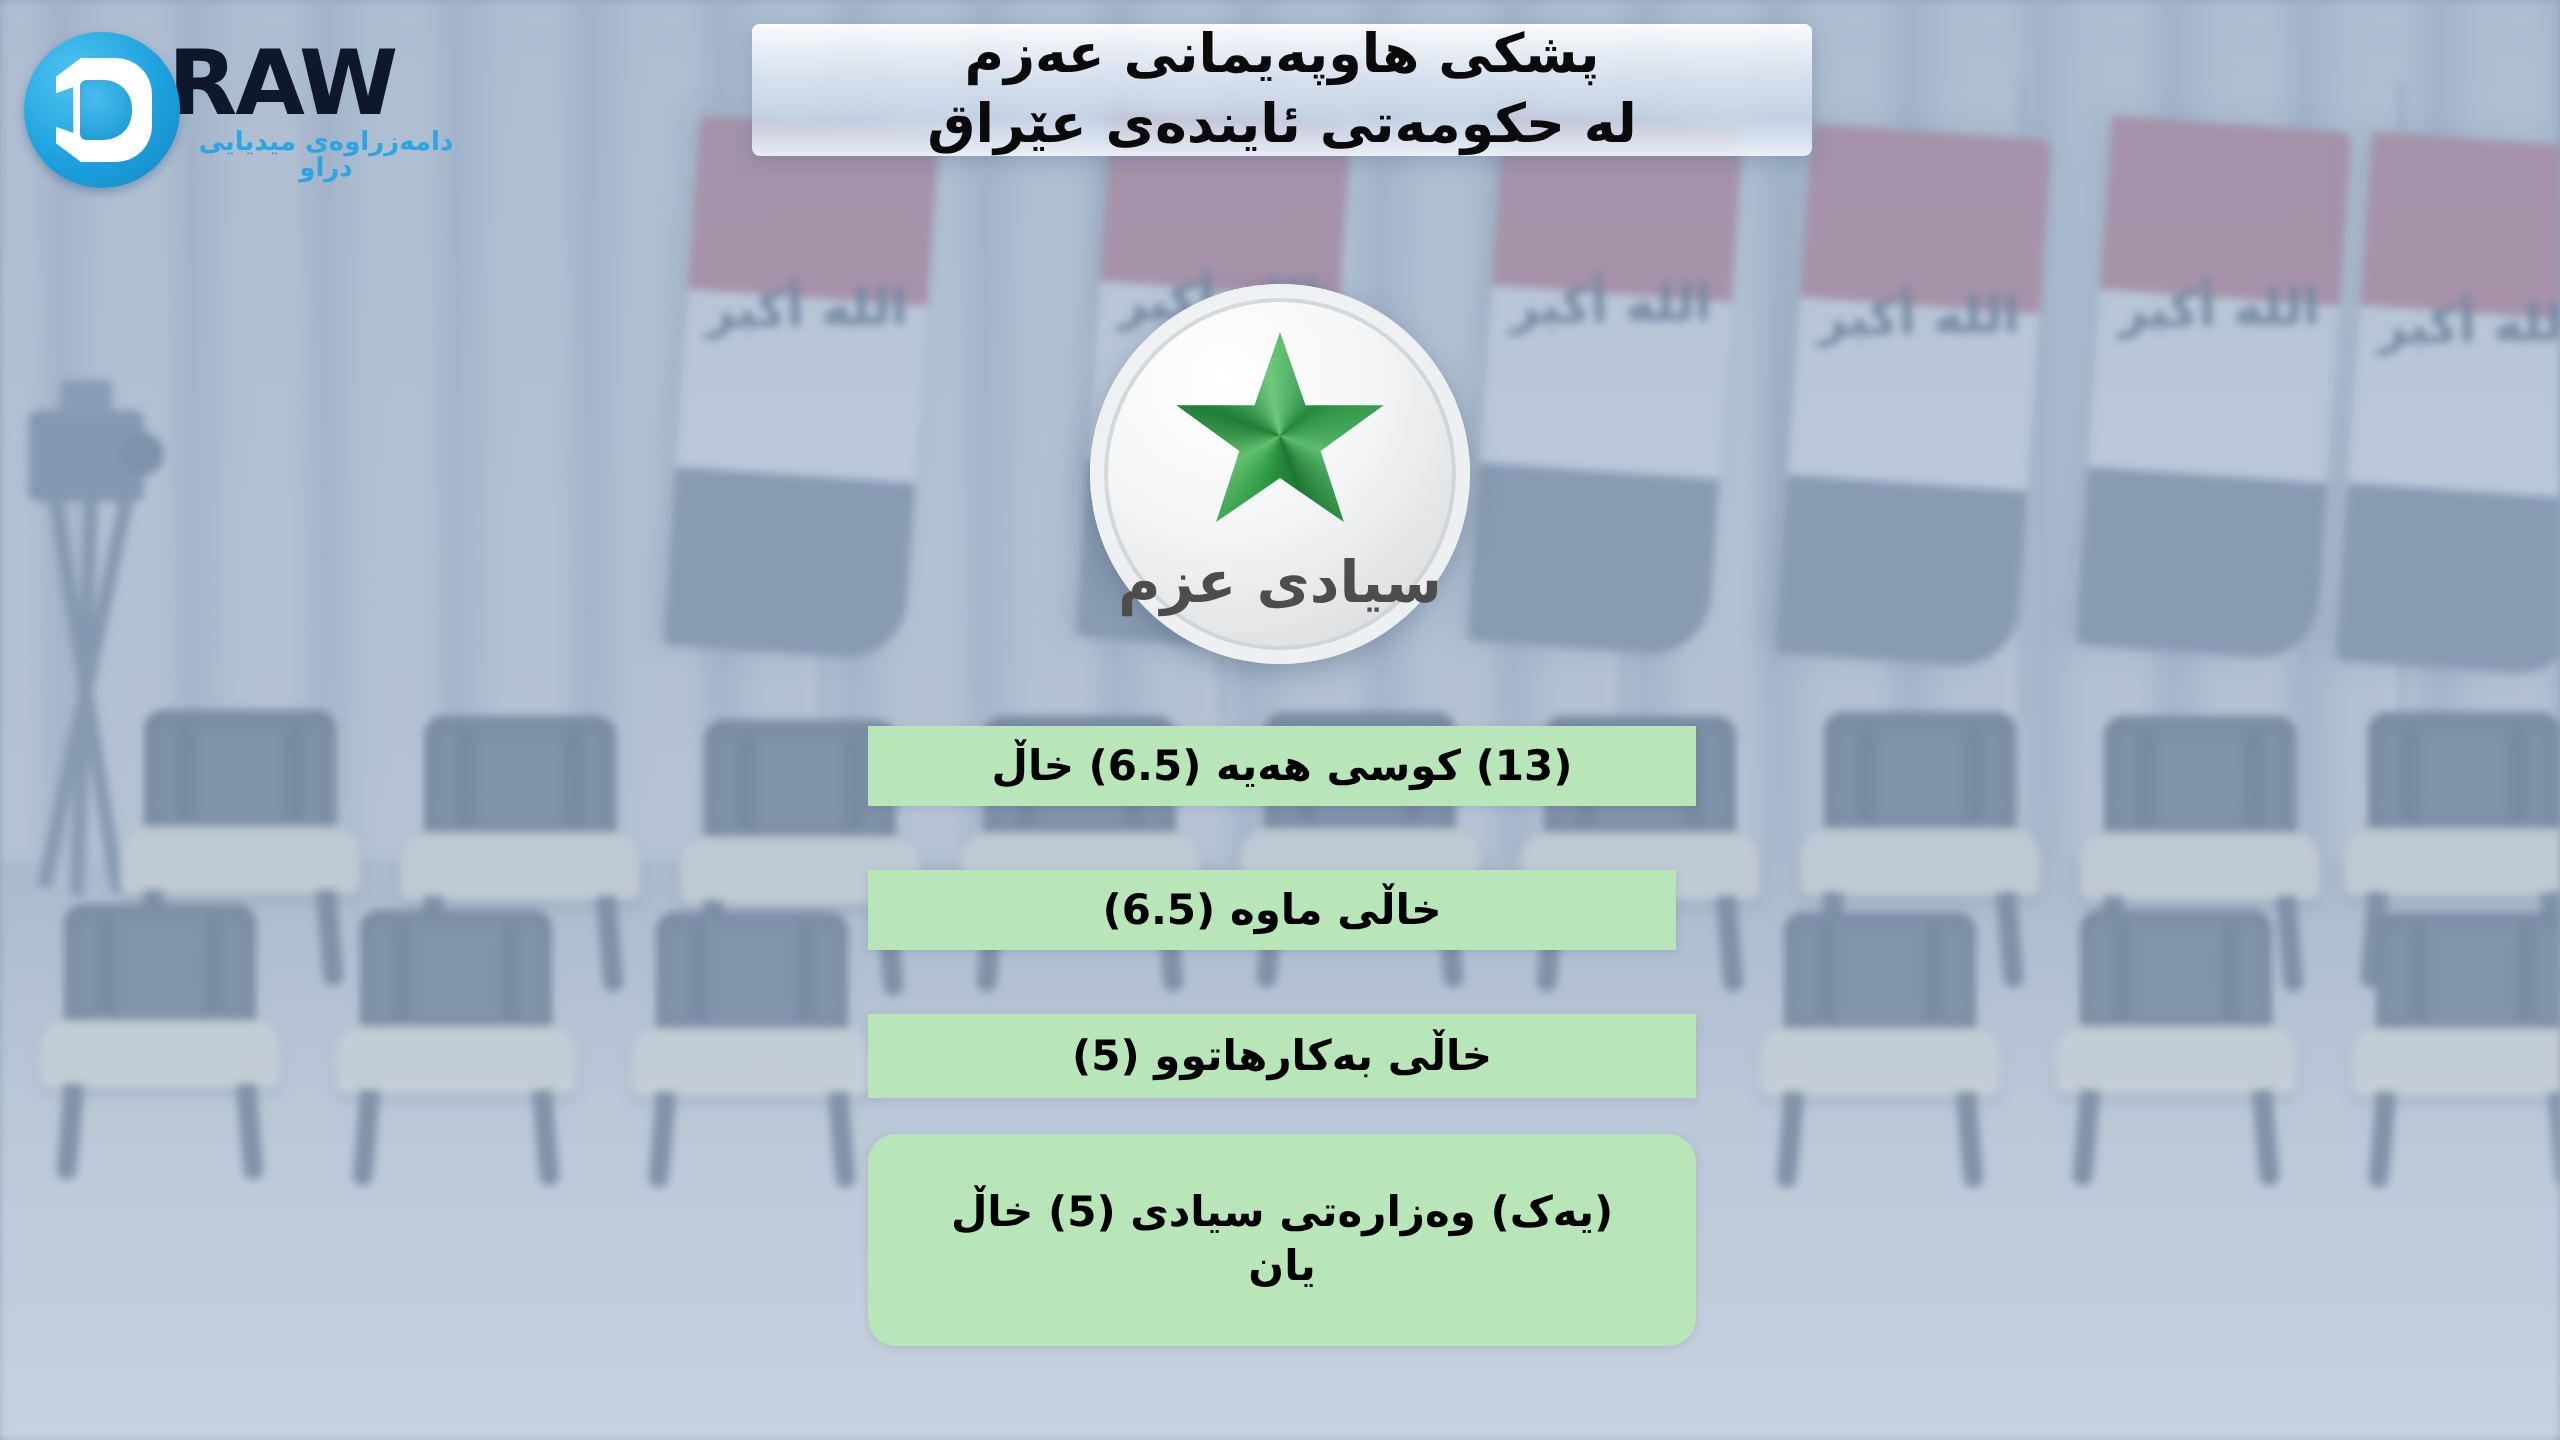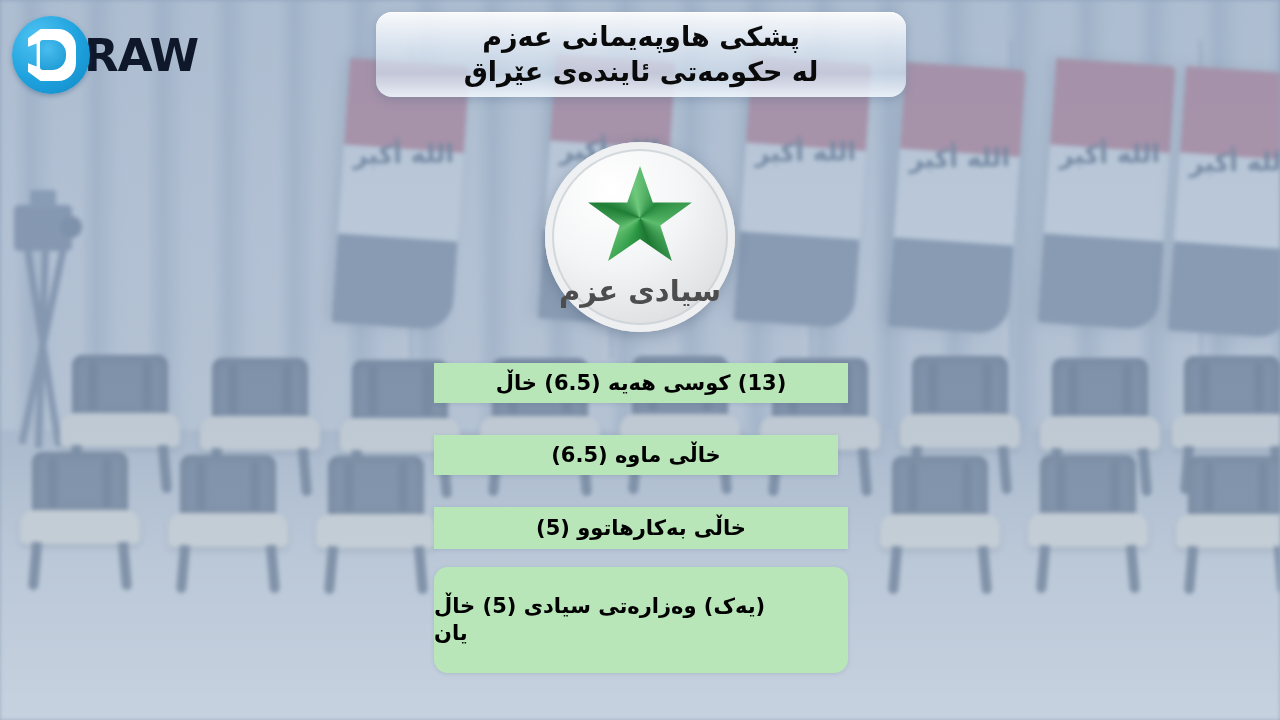--- a/index.html
+++ b/index.html
@@ -183,32 +183,32 @@
     color:#2ba6e2;
     text-align:center;
     font-weight:bold;
     letter-spacing:0.5px;
   }
 
   
   .title-bar {
     position:absolute;
     left:376px; top:12px;
-    width:530px; height:85px;
-    border-radius:16px;
+    width:530px; height:66px;
+    border-radius:4px;
     background:linear-gradient(180deg,
       rgba(255,255,255,0.92) 0%,
       rgba(228,236,246,0.80) 38%,
       rgba(206,219,234,0.72) 72%,
       rgba(238,244,251,0.92) 100%);
     box-shadow:0 3px 10px rgba(70,95,125,0.28), inset 0 1px 0 rgba(255,255,255,0.85);
     display:flex;
     flex-direction:column;
     align-items:center;
-    justify-content:center;
+    justify-content:space-between;
     gap:2px;
   }
   .title-bar .tline {
     font-size:27px;
     font-weight:bold;
     color:#0a0a0a;
     line-height:1.22;
     text-align:center;
     white-space:nowrap;
   }
@@ -269,21 +269,20 @@
     line-height:1.28;
     white-space:nowrap;
   }
 
   #callout-1 { left:434px; top:363px; width:414px; height:40px; }
   #callout-2 { left:434px; top:435px; width:404px; height:40px; }
   #callout-3 { left:434px; top:507px; width:414px; height:42px; }
   #callout-4 {
     left:434px; top:567px; width:414px; height:106px;
     border-radius:14px;
-    align-items:flex-end;
   }
 </style>
 </head>
 <body>
 
 <div class="stage">
 
   <div class="bg-photo">
     <div class="bg-curtain"></div>
     <div class="bg-floor"></div>
@@ -433,20 +432,21 @@
 
   <div class="bg-wash"></div>
 
   <div class="brand">
     <div class="brand-mark">
       <div class="d-glyph"></div>
       <div class="d-cut"></div>
     </div>
     <div class="brand-word">
       <span class="raw">RAW</span>
+      <span class="sub">دامەزراوەی میدیایی دراو</span>
     </div>
   </div>
 
   <div class="title-bar">
     <div class="tline">پشکی هاوپەیمانی عەزم</div>
     <div class="tline">لە حکومەتی ئایندەی عێراق</div>
   </div>
 
   <div class="emblem">
     <div class="star"></div>

